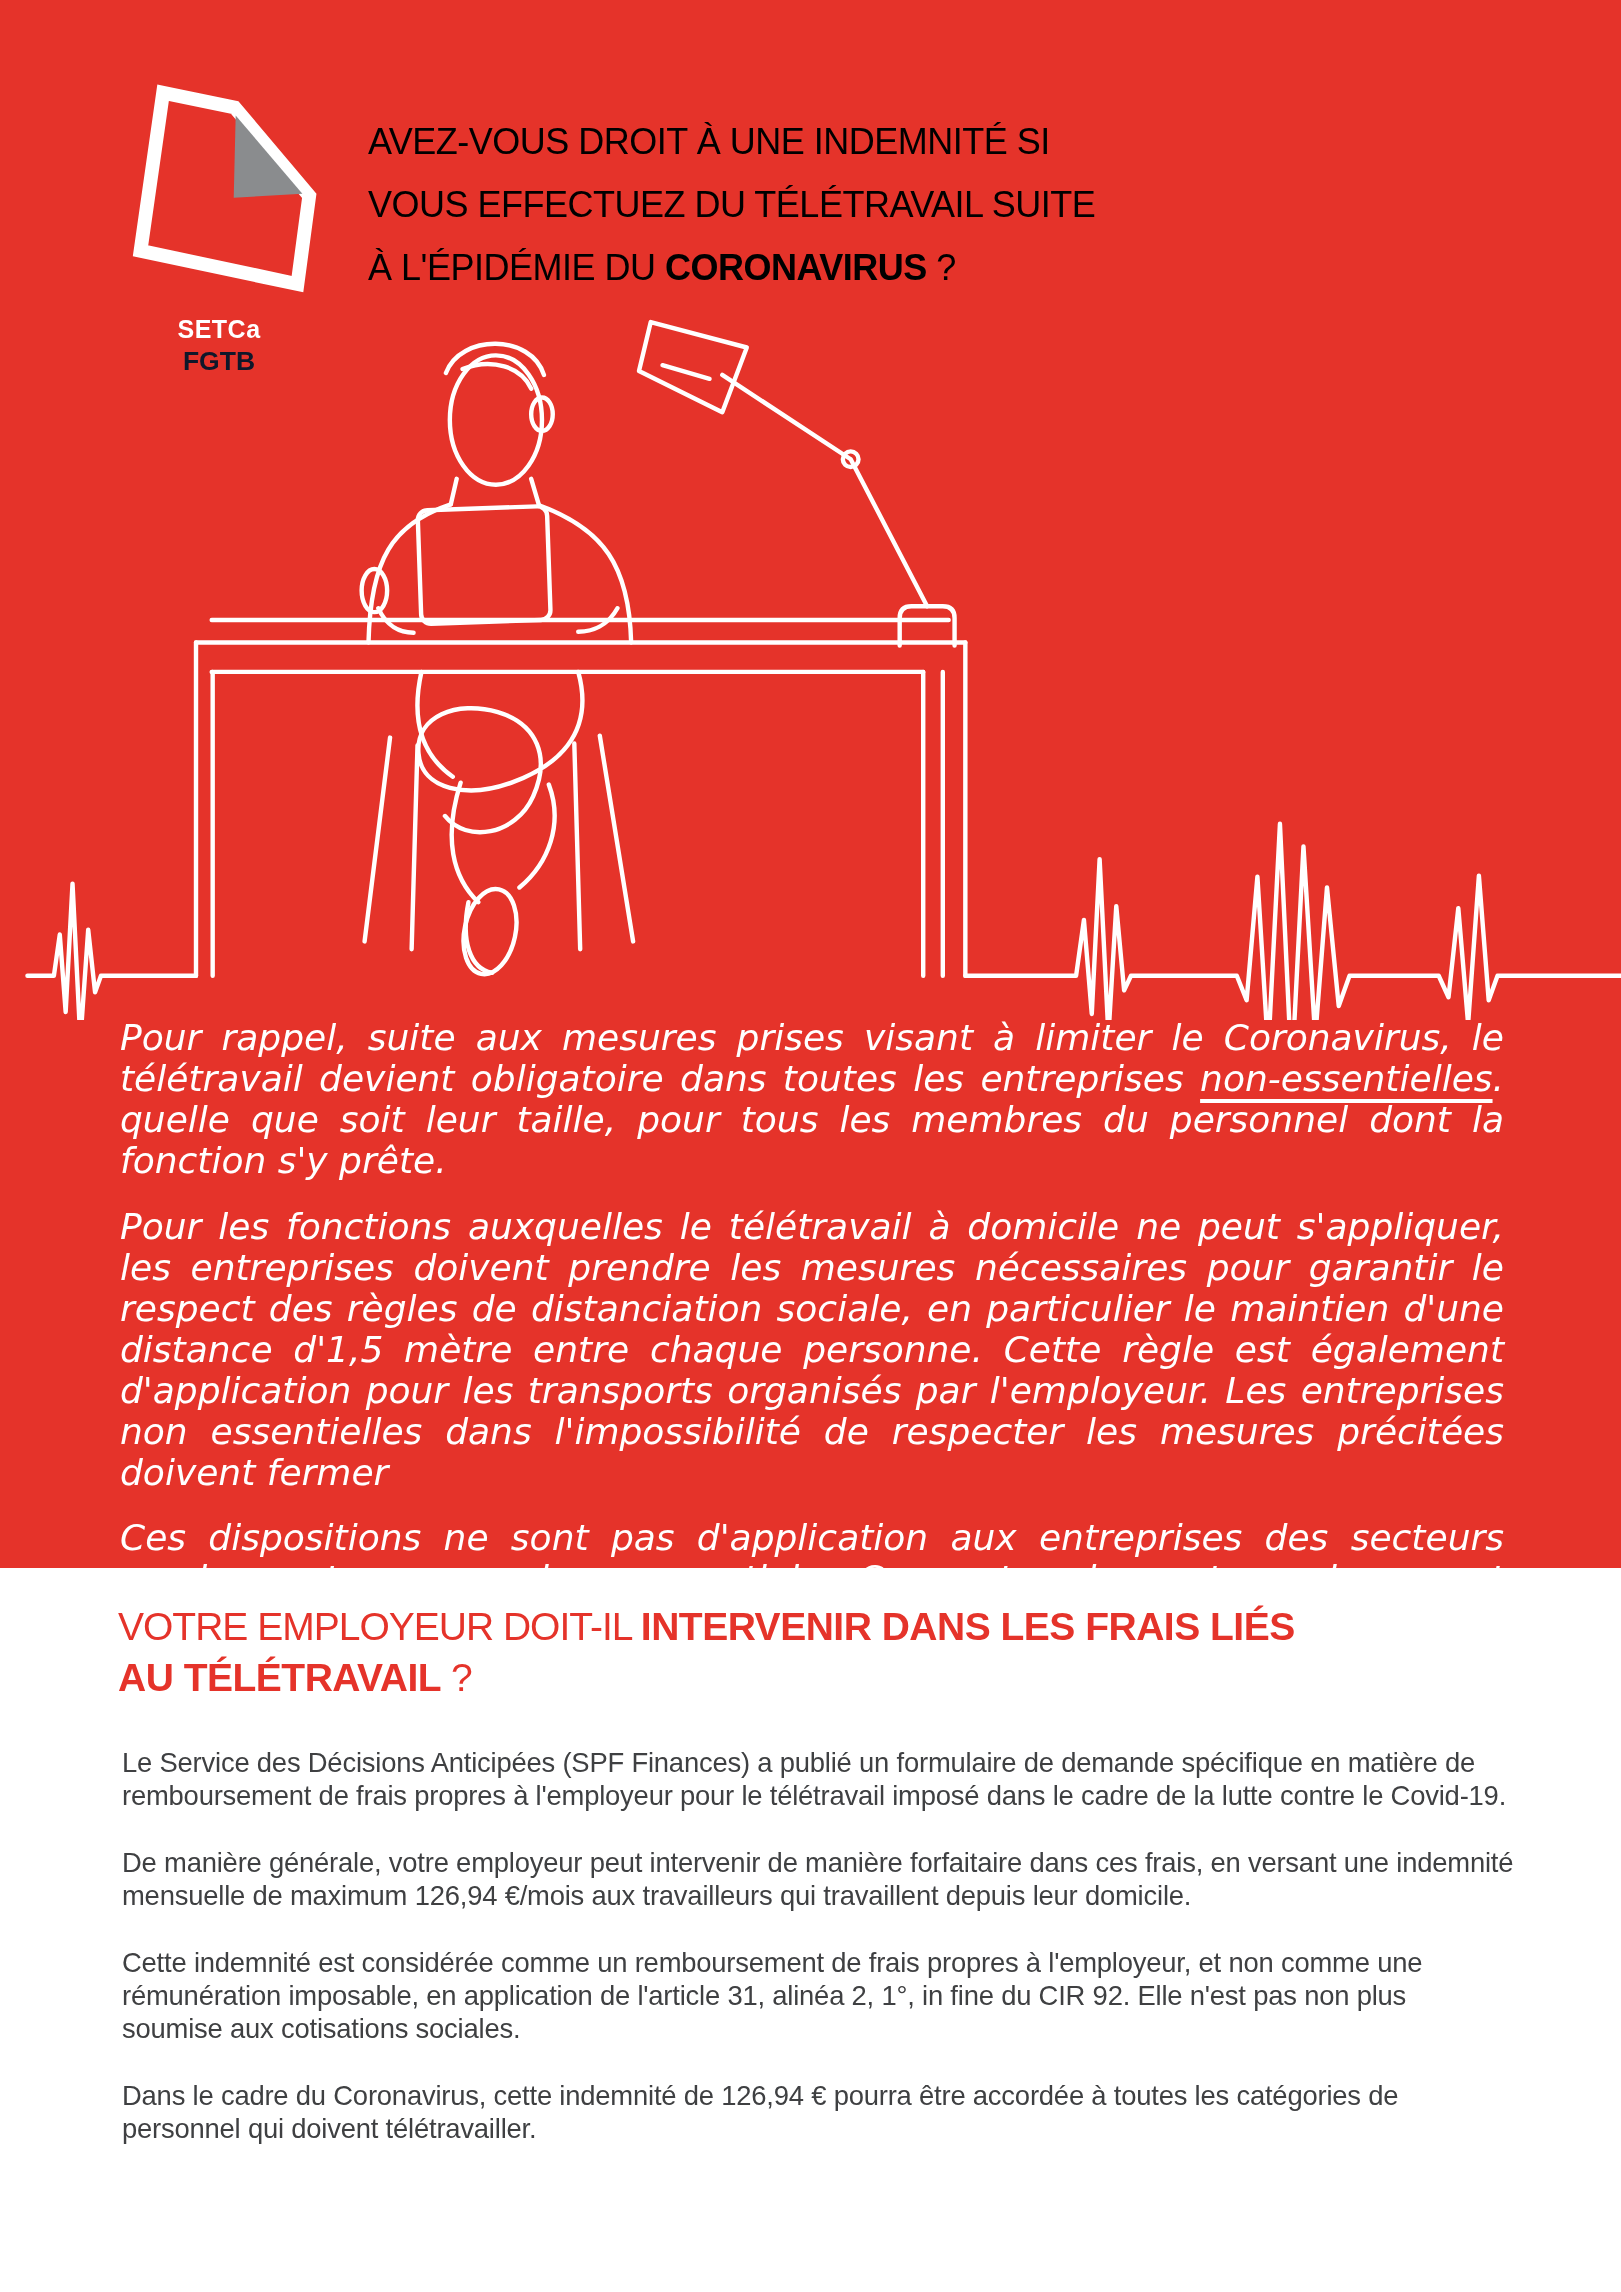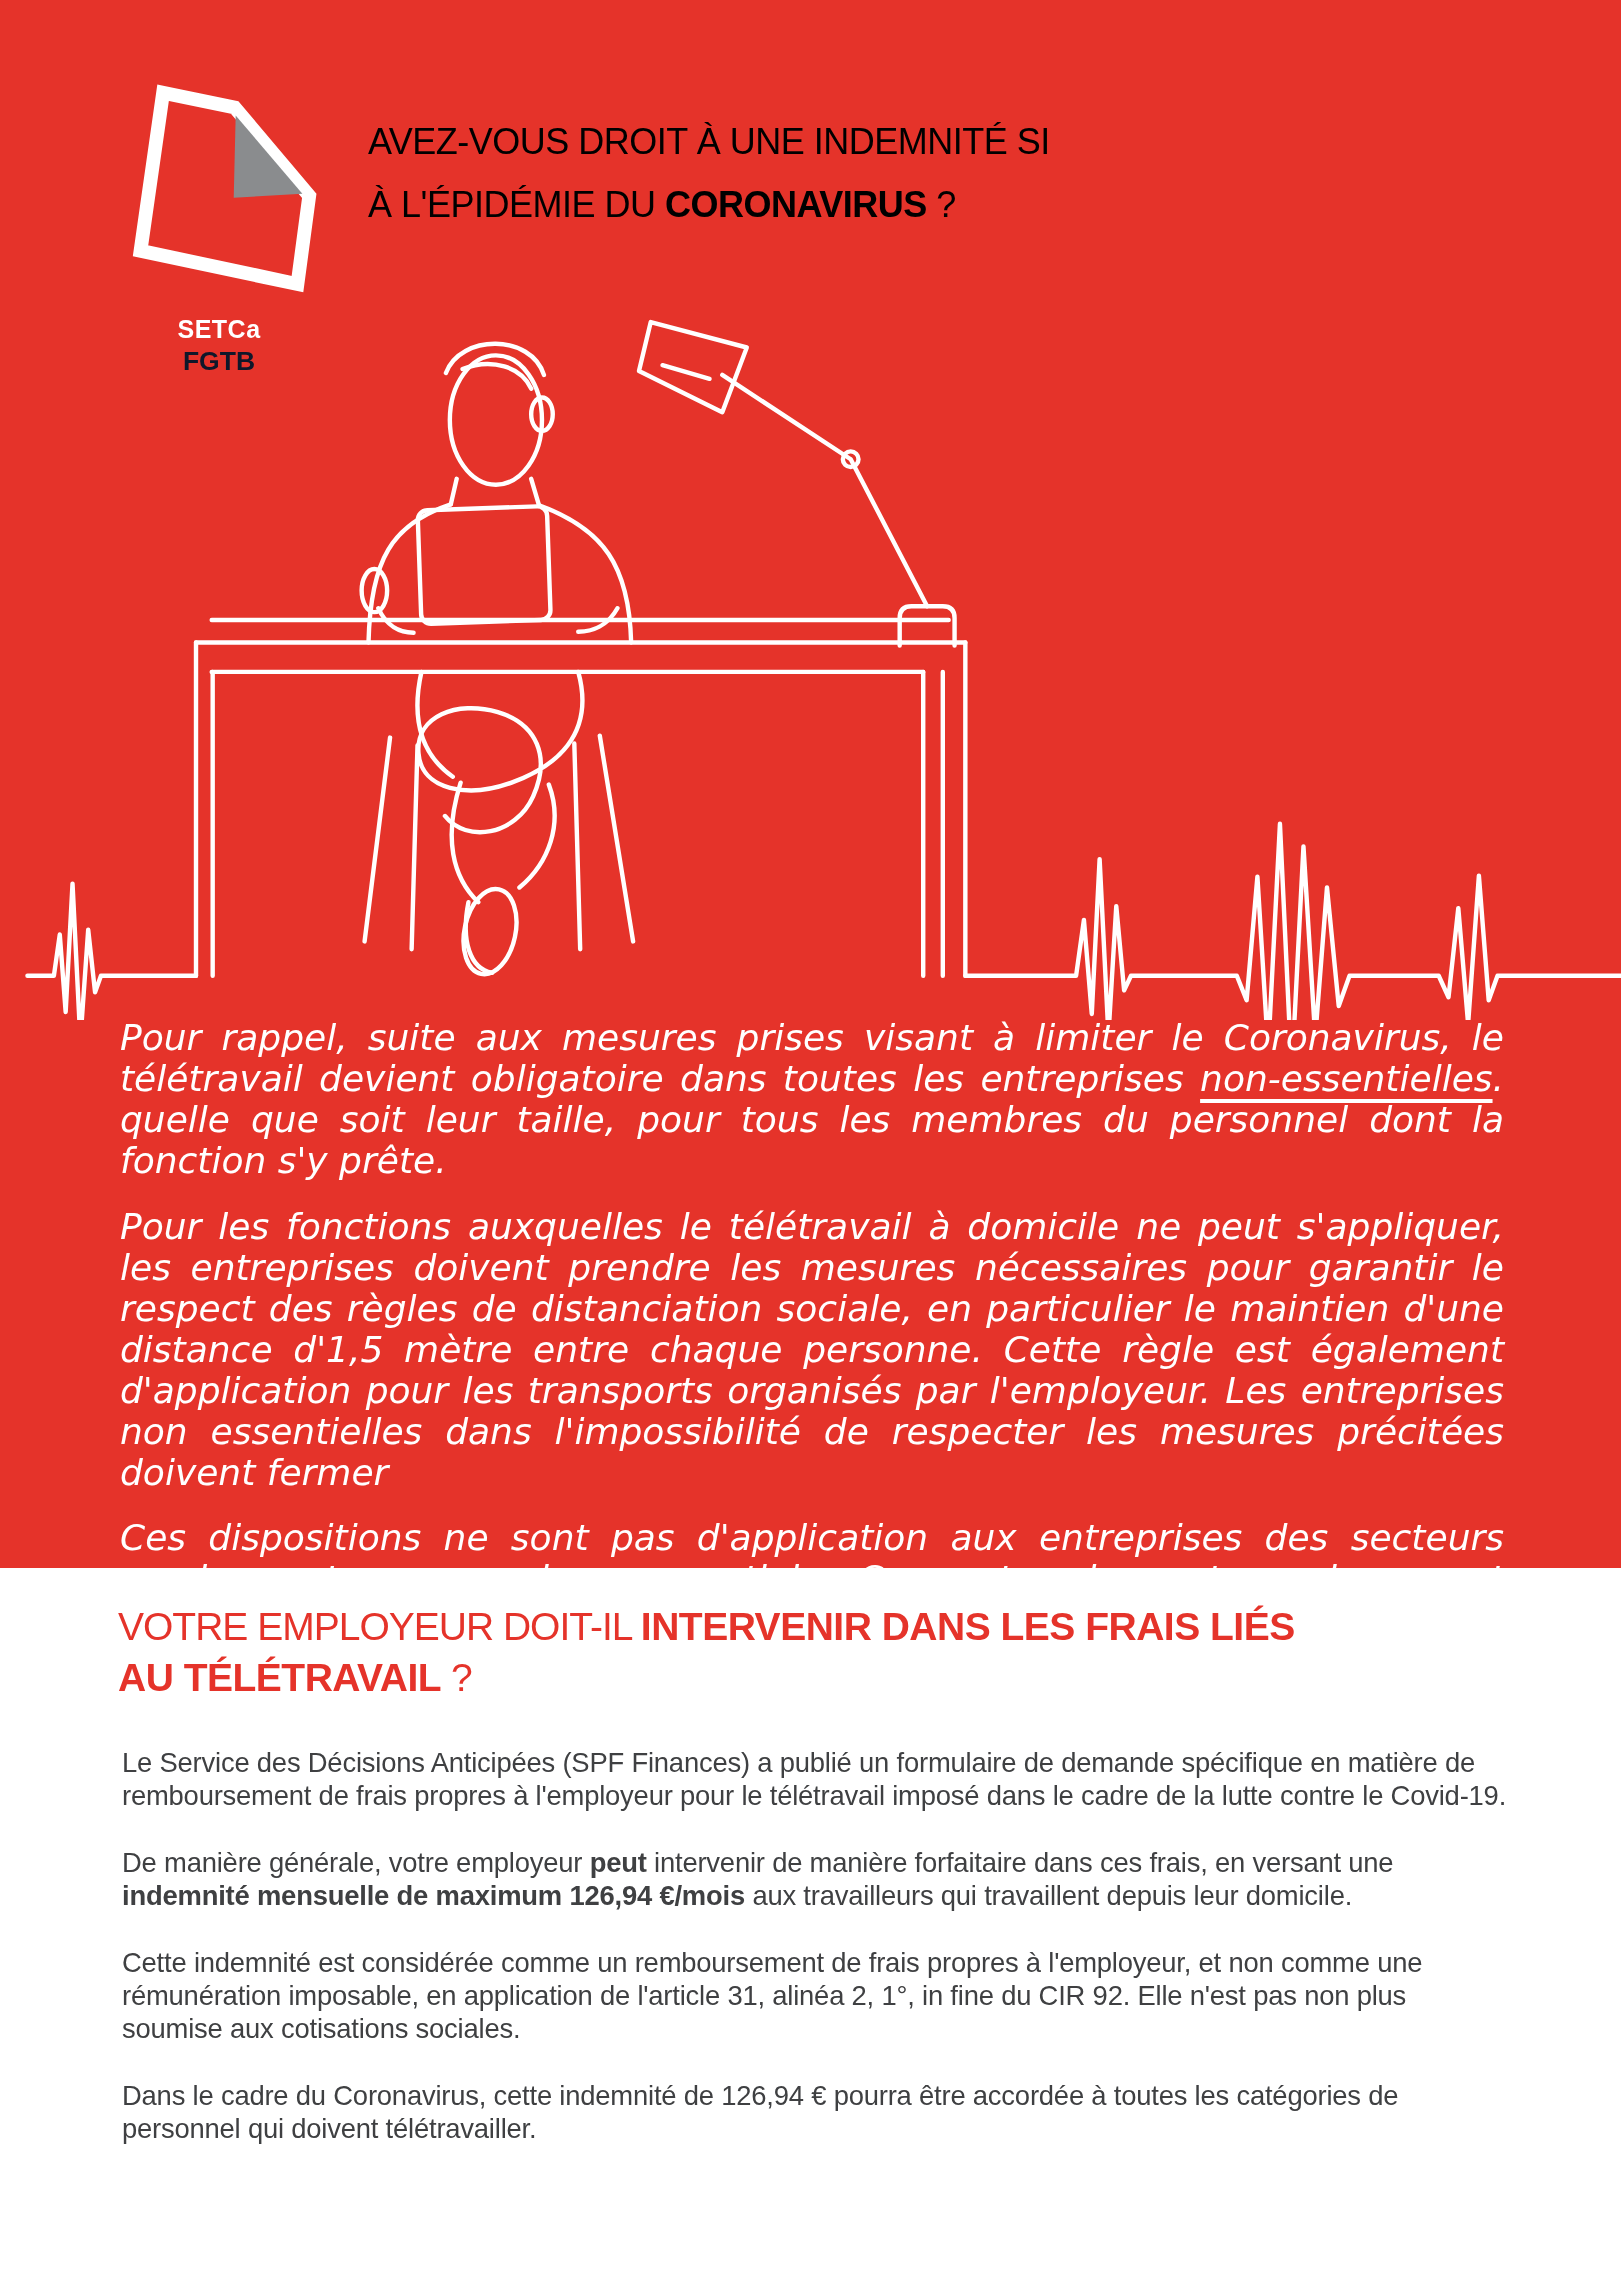--- a/index.html
+++ b/index.html
@@ -39,38 +39,39 @@
   .heading{
     margin:33px 0 0 118px;width:1255px;color:var(--red,#e5332a);
     font-size:39px;line-height:51px;font-weight:400;letter-spacing:-1px;
   }
   .heading b{font-weight:700;letter-spacing:-0.5px;}
   .body-text{
     margin:43px 0 0 118px;width:1396px;color:var(--dark,#3f4042);
     font-size:27.4px;line-height:33px;letter-spacing:-0.2px;
   }
   .body-text p{margin:0 0 34px 4px;}
-  .body-text b{font-weight:700;}
+  .body-text b{font-weight:400;}
 </style>
 </head>
 <body>
 
 <div class="red-section">
 
   <div class="logo">
     <svg width="206" height="221" viewBox="0 0 210 225">
       <path d="M48,17 L121,32 L197,122 L185,212 L25,178 Z" fill="none" stroke="#ffffff" stroke-width="14" stroke-linejoin="miter"></path>
       <path d="M122,40 L190,120 L120,124 Z" fill="#8a8c8e" stroke="none"></path>
     </svg>
     <div class="logo-name">SETCa</div>
     <div class="logo-sub">FGTB</div>
   </div>
 
   <div class="title">
     <div>AVEZ-VOUS DROIT À UNE INDEMNITÉ SI</div>
+    <div>VOUS EFFECTUEZ DU TÉLÉTRAVAIL SUITE</div>
     <div><span>À L'ÉPIDÉMIE DU </span><b>CORONAVIRUS</b><span> ?</span></div>
   </div>
 
   <svg class="illustration" width="1621" height="706" viewBox="0 0 1654 720">
 
     <path d="M28,675 L55,675 L61,633 L67,712 L74,581 L82,741 L90,628 L97,692 L103,675 L200,675"></path>
 
     <path d="M200,675 L200,335 M217,675 L217,365"></path>
 
     <path d="M200,335 L985,335 M216,312 L968,312 M216,365 L942,365"></path>

